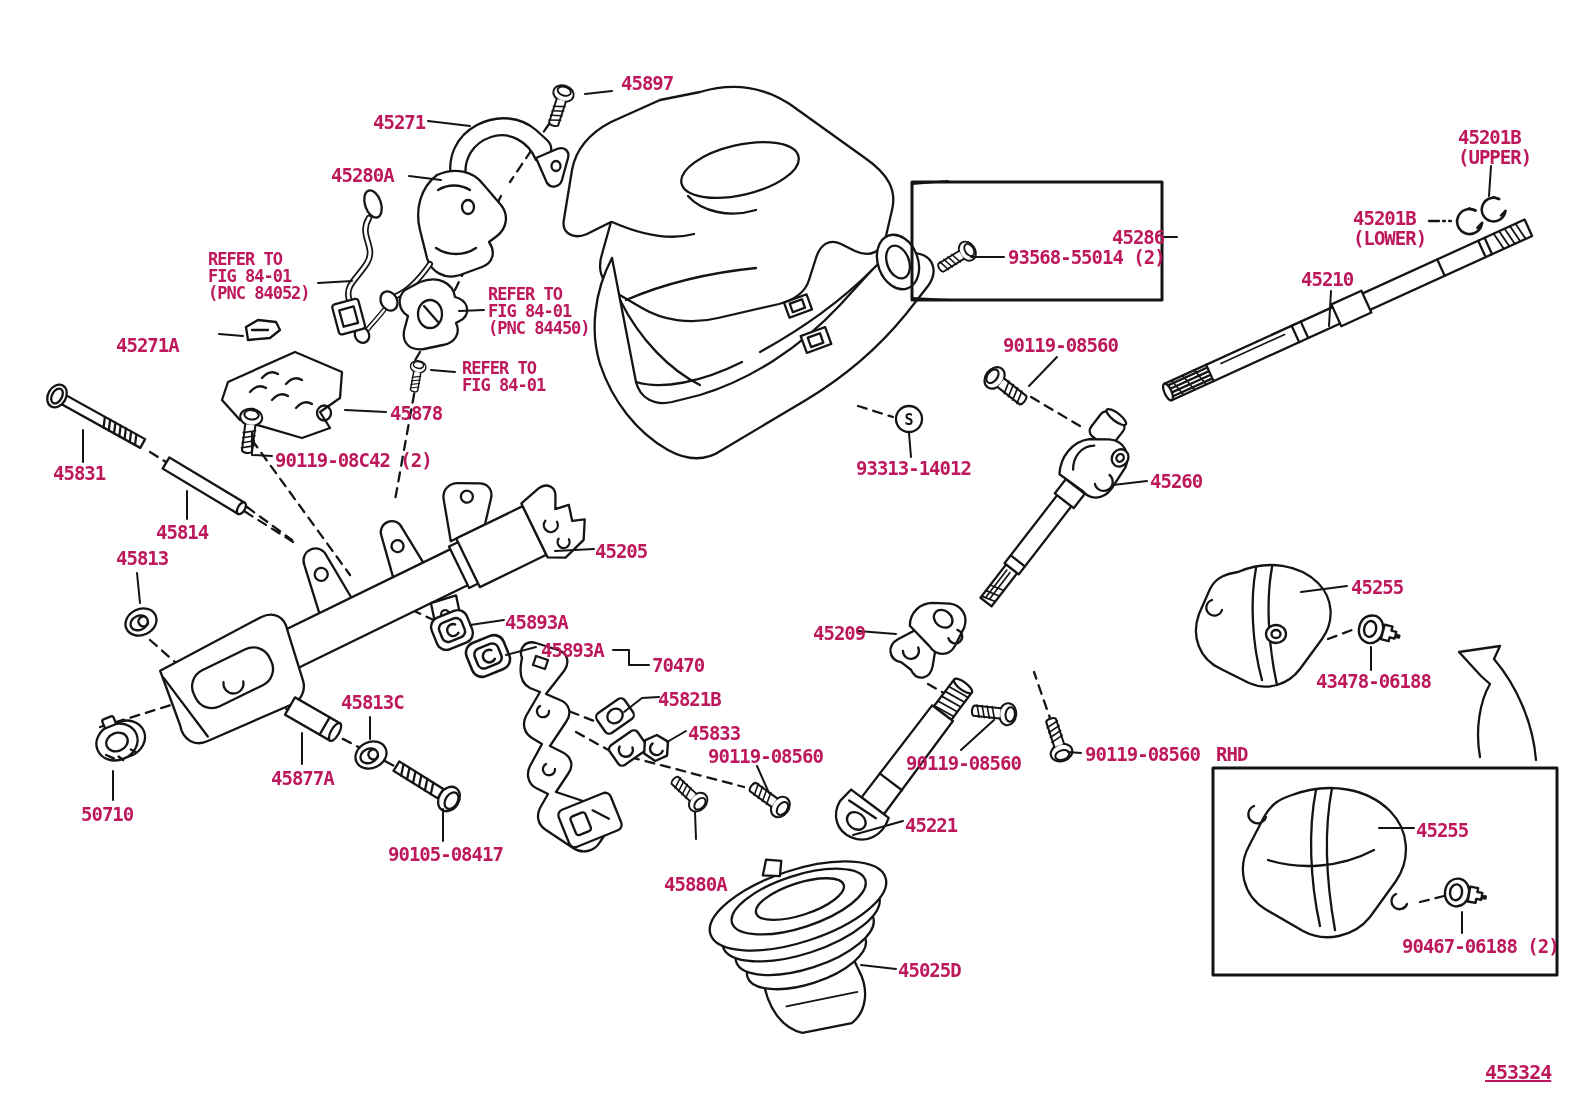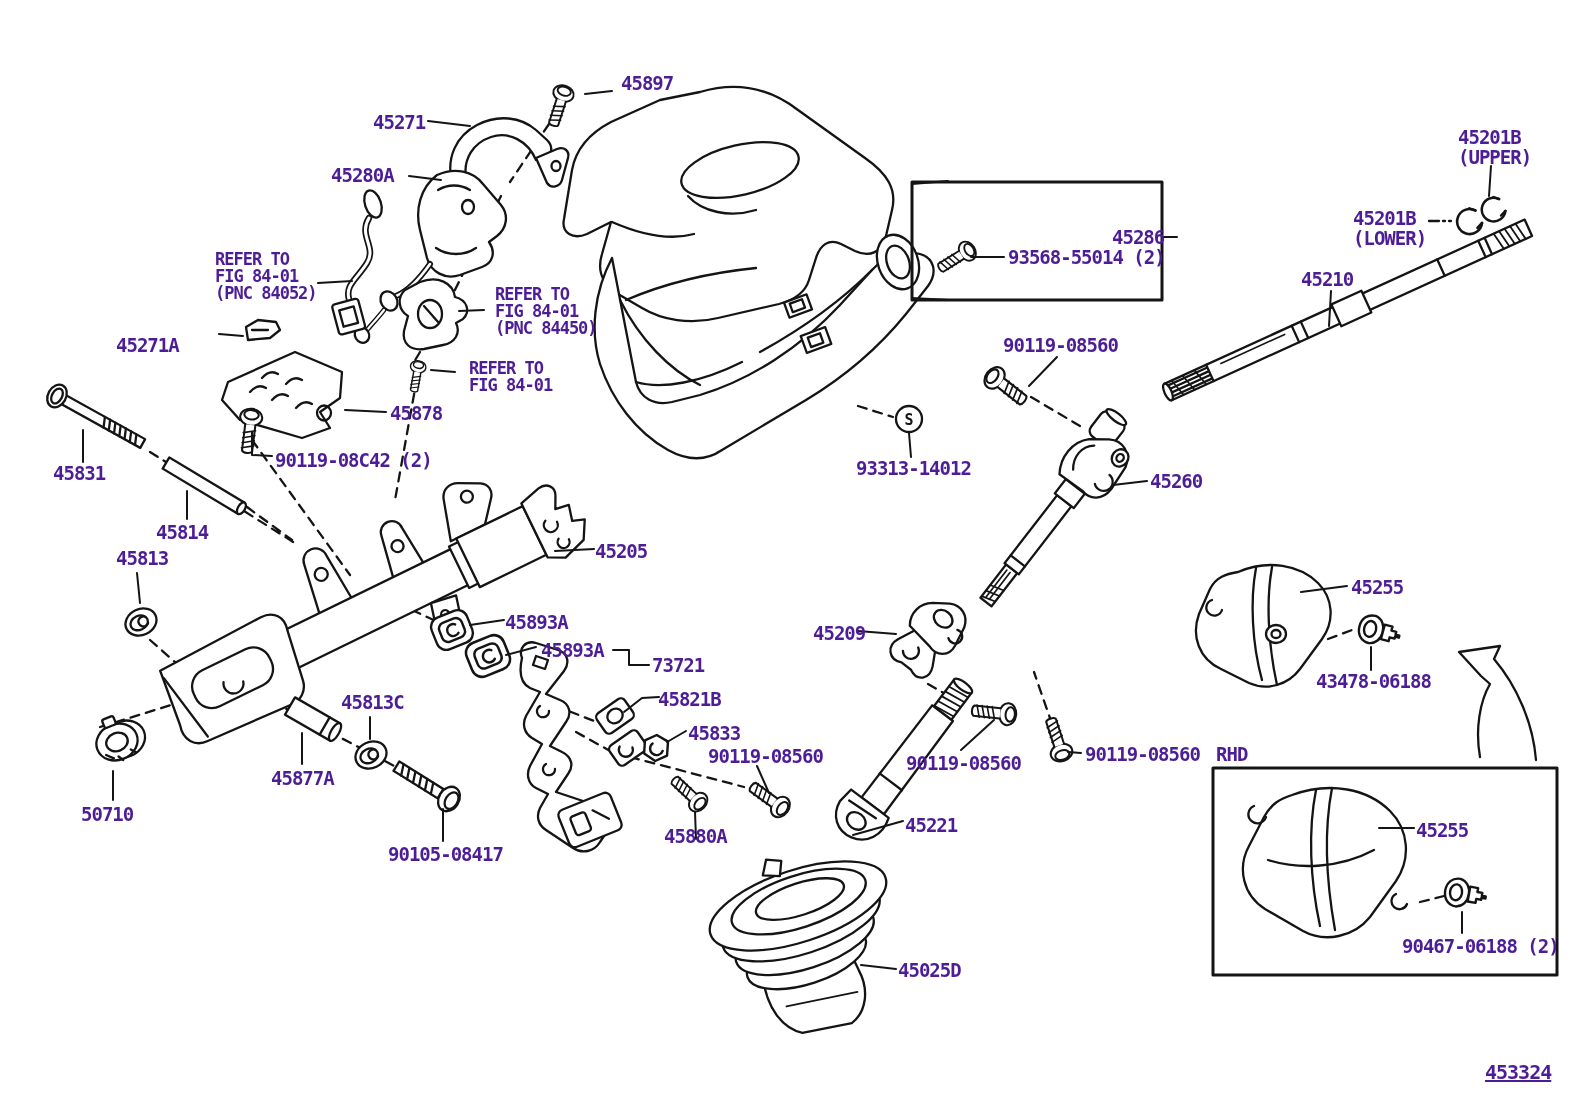--- a/index.html
+++ b/index.html
@@ -1,21 +1,21 @@
 <!DOCTYPE html>
 <html><head>
 <meta charset="utf-8">
 <style>
   html,body{margin:0;padding:0;background:#fff;}
   .canvas{position:relative;width:1592px;height:1099px;background:#fff;overflow:hidden;
           font-family:"DejaVu Sans Mono",monospace;}
   .canvas svg{position:absolute;left:0;top:0;}
   .lbl{position:absolute;font:bold 19px/20px "DejaVu Sans Mono",monospace;
-       letter-spacing:-1px;color:#4c1d95;white-space:pre;}
-  .sm{font-size:17px;line-height:17px;margin-left:7px;}
+       letter-spacing:-1px;color:#be185d;white-space:pre;}
+  .sm{font-size:17px;line-height:17px;}
   .big{font-size:20px;text-decoration:underline;}
 </style>
 </head>
 <body>
 
 <div class="canvas">
 
 <svg width="1592" height="1099" viewBox="0 0 1592 1099">
   <defs>
     <g id="boltR" stroke="#141414" stroke-width="2.4" stroke-linecap="round" stroke-linejoin="round">
@@ -395,31 +395,31 @@
 <div class="lbl" style="left:1458px;top:127px"><div>45201B</div><div>(UPPER)</div></div>
 <div class="lbl" style="left:1353px;top:208px"><div>45201B</div><div>(LOWER)</div></div>
 <div class="lbl" style="left:1301px;top:269px">45210</div>
 <div class="lbl" style="left:1003px;top:335px">90119-08560</div>
 <div class="lbl" style="left:856px;top:458px">93313-14012</div>
 <div class="lbl" style="left:1150px;top:471px">45260</div>
 <div class="lbl" style="left:813px;top:623px">45209</div>
 <div class="lbl" style="left:595px;top:541px">45205</div>
 <div class="lbl" style="left:505px;top:612px">45893A</div>
 <div class="lbl" style="left:541px;top:640px">45893A</div>
-<div class="lbl" style="left:652px;top:655px">73721</div>
+<div class="lbl" style="left:652px;top:655px">70470</div>
 <div class="lbl" style="left:658px;top:689px">45821B</div>
 <div class="lbl" style="left:688px;top:723px">45833</div>
 <div class="lbl" style="left:341px;top:692px">45813C</div>
 <div class="lbl" style="left:271px;top:768px">45877A</div>
 <div class="lbl" style="left:81px;top:804px">50710</div>
 <div class="lbl" style="left:388px;top:844px">90105-08417</div>
 <div class="lbl" style="left:708px;top:746px">90119-08560</div>
 <div class="lbl" style="left:906px;top:753px">90119-08560</div>
 <div class="lbl" style="left:1085px;top:744px">90119-08560</div>
-<div class="lbl" style="left:664px;top:826px">45880A</div>
+<div class="lbl" style="left:664px;top:874px">45880A</div>
 <div class="lbl" style="left:905px;top:815px">45221</div>
 <div class="lbl" style="left:898px;top:960px">45025D</div>
 <div class="lbl" style="left:1351px;top:577px">45255</div>
 <div class="lbl" style="left:1316px;top:671px">43478-06188</div>
 <div class="lbl" style="left:1216px;top:744px">RHD</div>
 <div class="lbl" style="left:1416px;top:820px">45255</div>
 <div class="lbl" style="left:1402px;top:936px">90467-06188 (2)</div>
 <div class="lbl big" style="left:1485px;top:1062px">453324</div>
 
 </div>

